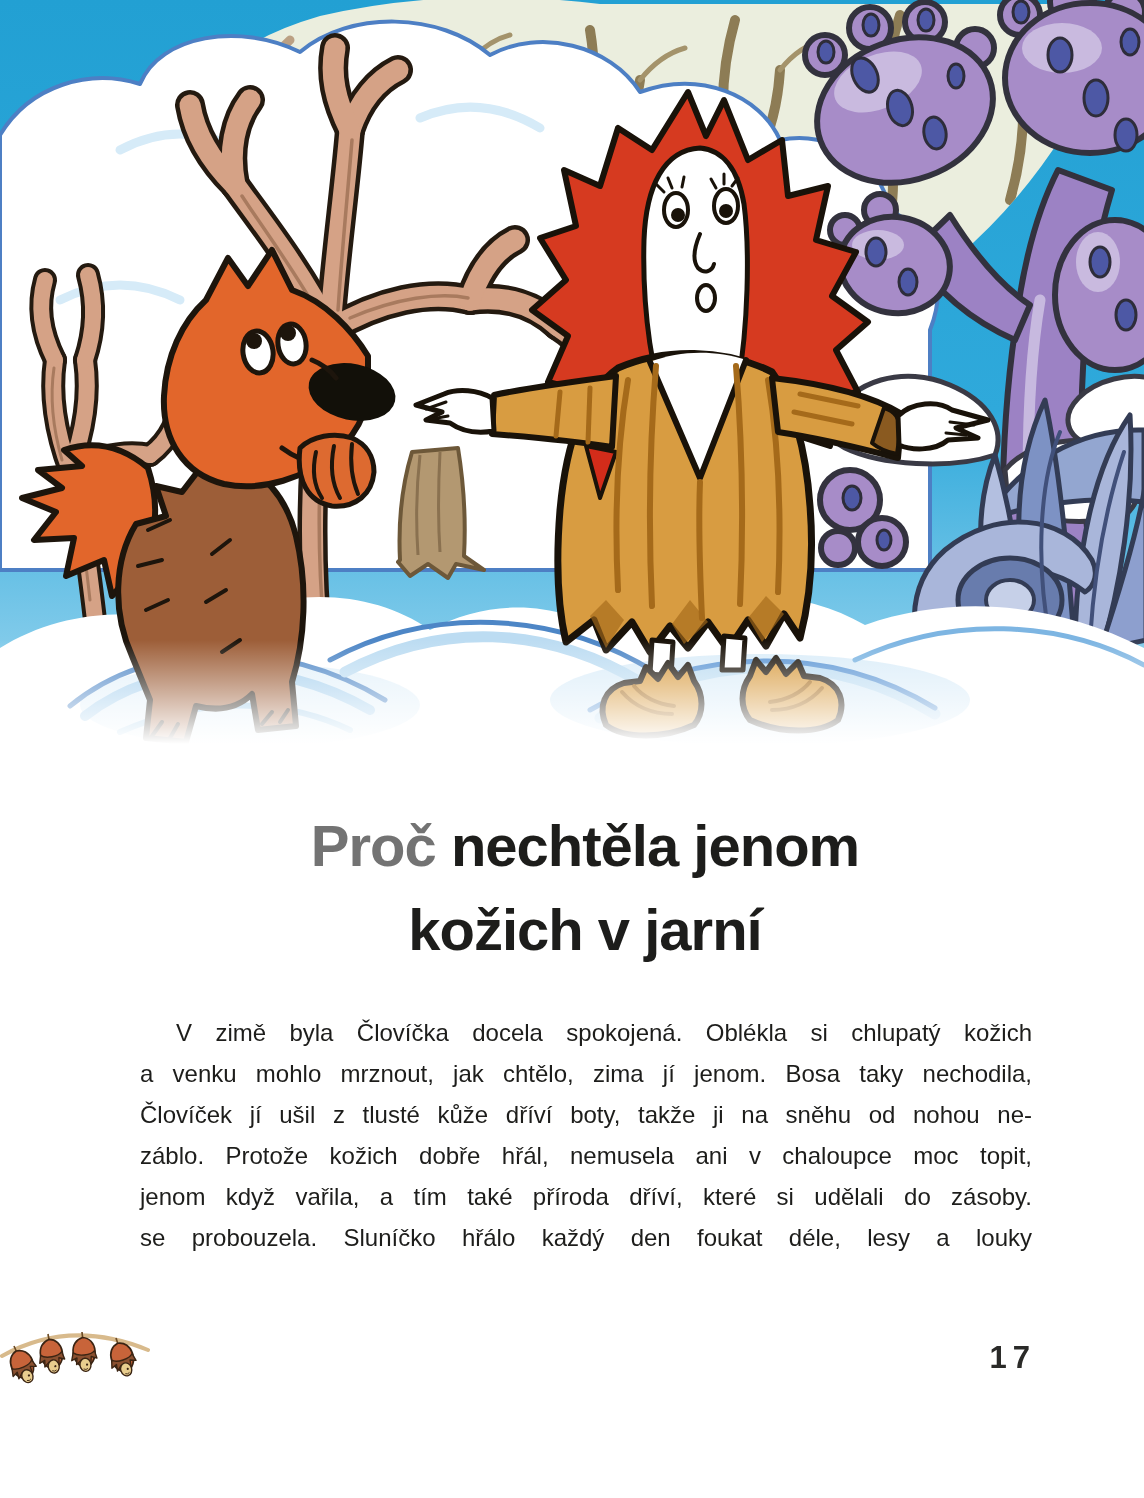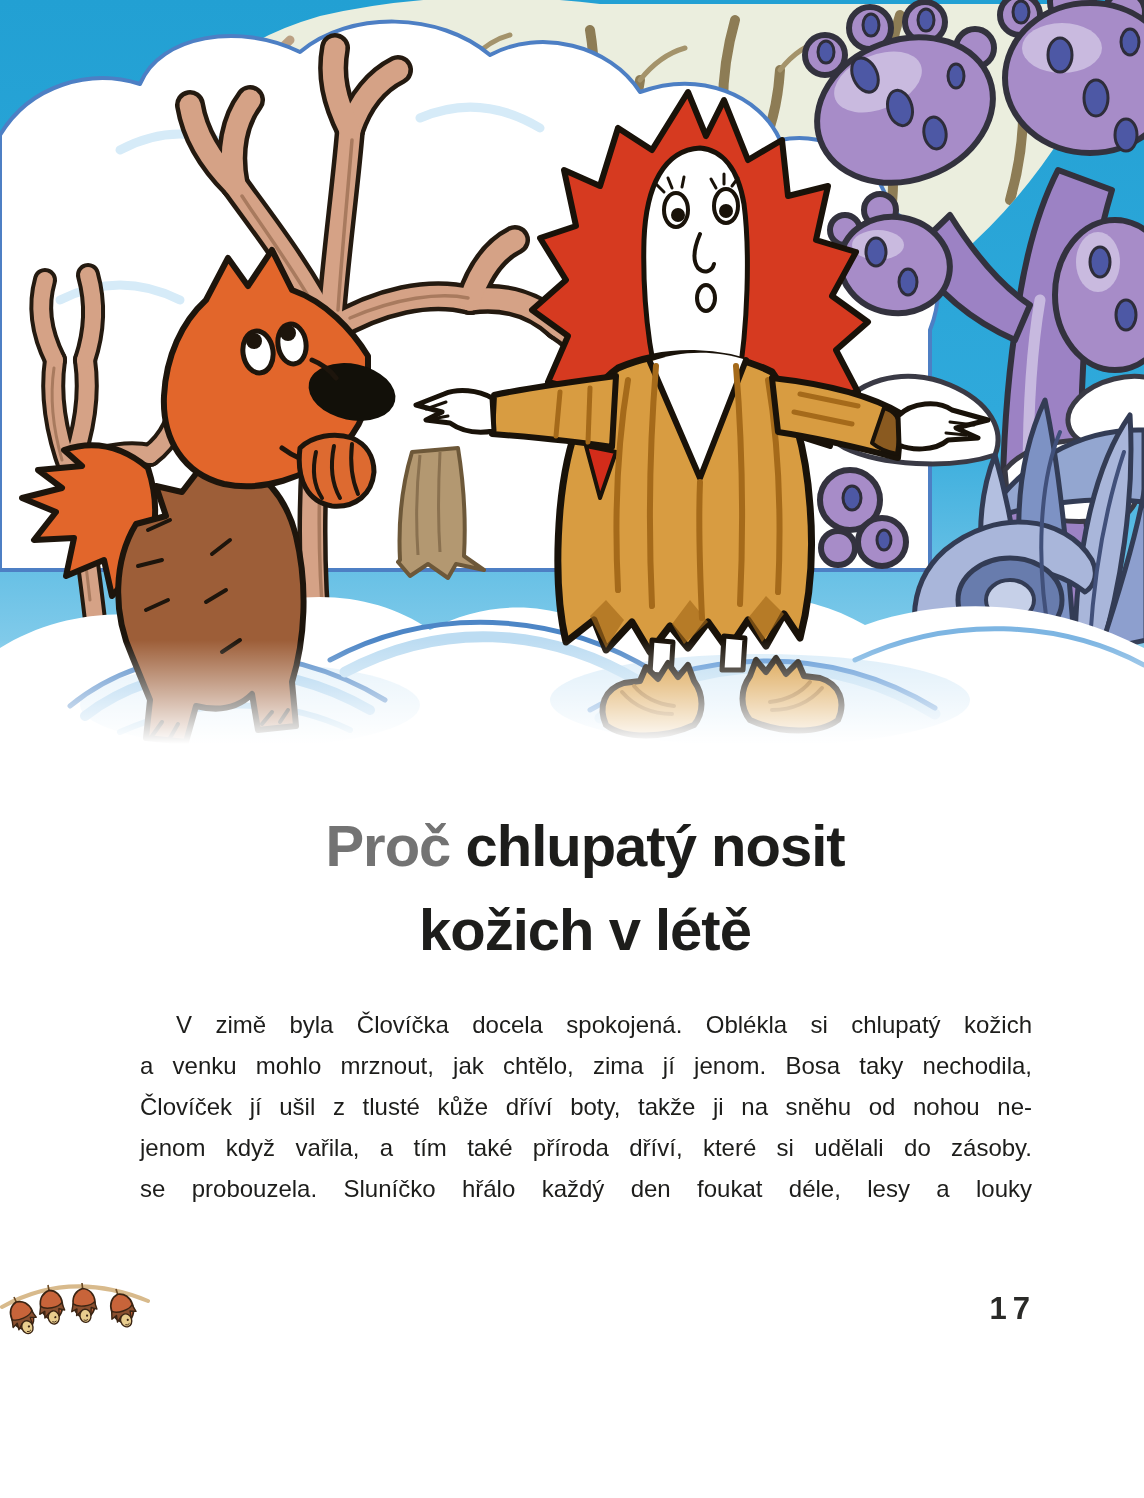--- a/index.html
+++ b/index.html
@@ -16,21 +16,21 @@
     margin:34px 114px 0 140px;
     text-align:center;
     font-weight:bold;
     font-size:58px;
     line-height:84px;
     letter-spacing:-1px;
     color:#1d1d1b;
   }
   .title-highlight{color:#737373;}
   .body-block{
-    margin:32px 0 0 140px;
+    margin:40px 0 0 140px;
     width:892px;
     color:#1d1d1b;
     font-size:24px;
   }
   .bodyline{
     height:41px;
     line-height:41px;
     text-align:justify;
     text-align-last:justify;
     white-space:nowrap;
@@ -374,28 +374,29 @@
           <path d="M 822,688 C 810,702 792,710 772,710"></path>
           <path d="M 810,682 C 800,694 786,700 770,702"></path>
         </g>
       </g>
     </g>
 
     <rect x="0" y="640" width="1144" height="130" fill="url(#fadeGrad)"></rect>
   </svg>
 
   <h1 class="title-block">
-    <span class="title-highlight">Proč</span><span> chlupatý nosit</span><br>
-    <span>kožich v létě</span>
+    <span class="title-highlight">Proč</span><span> nechtěla jenom</span><br>
+    <span>kožich v jarní</span>
   </h1>
 
   <div class="body-block">
       <div class="bodyline indent">V zimě byla Človíčka docela spokojená. Oblékla si chlupatý kožich</div>
       <div class="bodyline">a venku mohlo mrznout, jak chtělo, zima jí jenom. Bosa taky nechodila,</div>
       <div class="bodyline">Človíček jí ušil z tlusté kůže dříví boty, takže ji na sněhu od nohou ne-</div>
+      <div class="bodyline">záblo. Protože kožich dobře hřál, nemusela ani v chaloupce moc topit,</div>
       <div class="bodyline">jenom když vařila, a tím také příroda dříví, které si udělali do zásoby.</div>
       <div class="bodyline">se probouzela. Sluníčko hřálo každý den foukat déle, lesy a louky</div>
     </div>
 
   <div class="footer">
     <svg class="acorn-string" width="150" height="70" viewBox="0 0 150 70" xmlns="http://www.w3.org/2000/svg">
       <defs>
         <g id="acorn-def">
           <line x1="0" y1="0" x2="0" y2="10" stroke="#6b4a24" stroke-width="3"></line>
           <path d="M 0,10 C 12,12 20,22 20,36 C 20,50 12,62 0,64 C -12,62 -20,50 -20,36 C -20,22 -12,12 0,10 Z" fill="#c8643a" stroke="#3a2413" stroke-width="3"></path>

